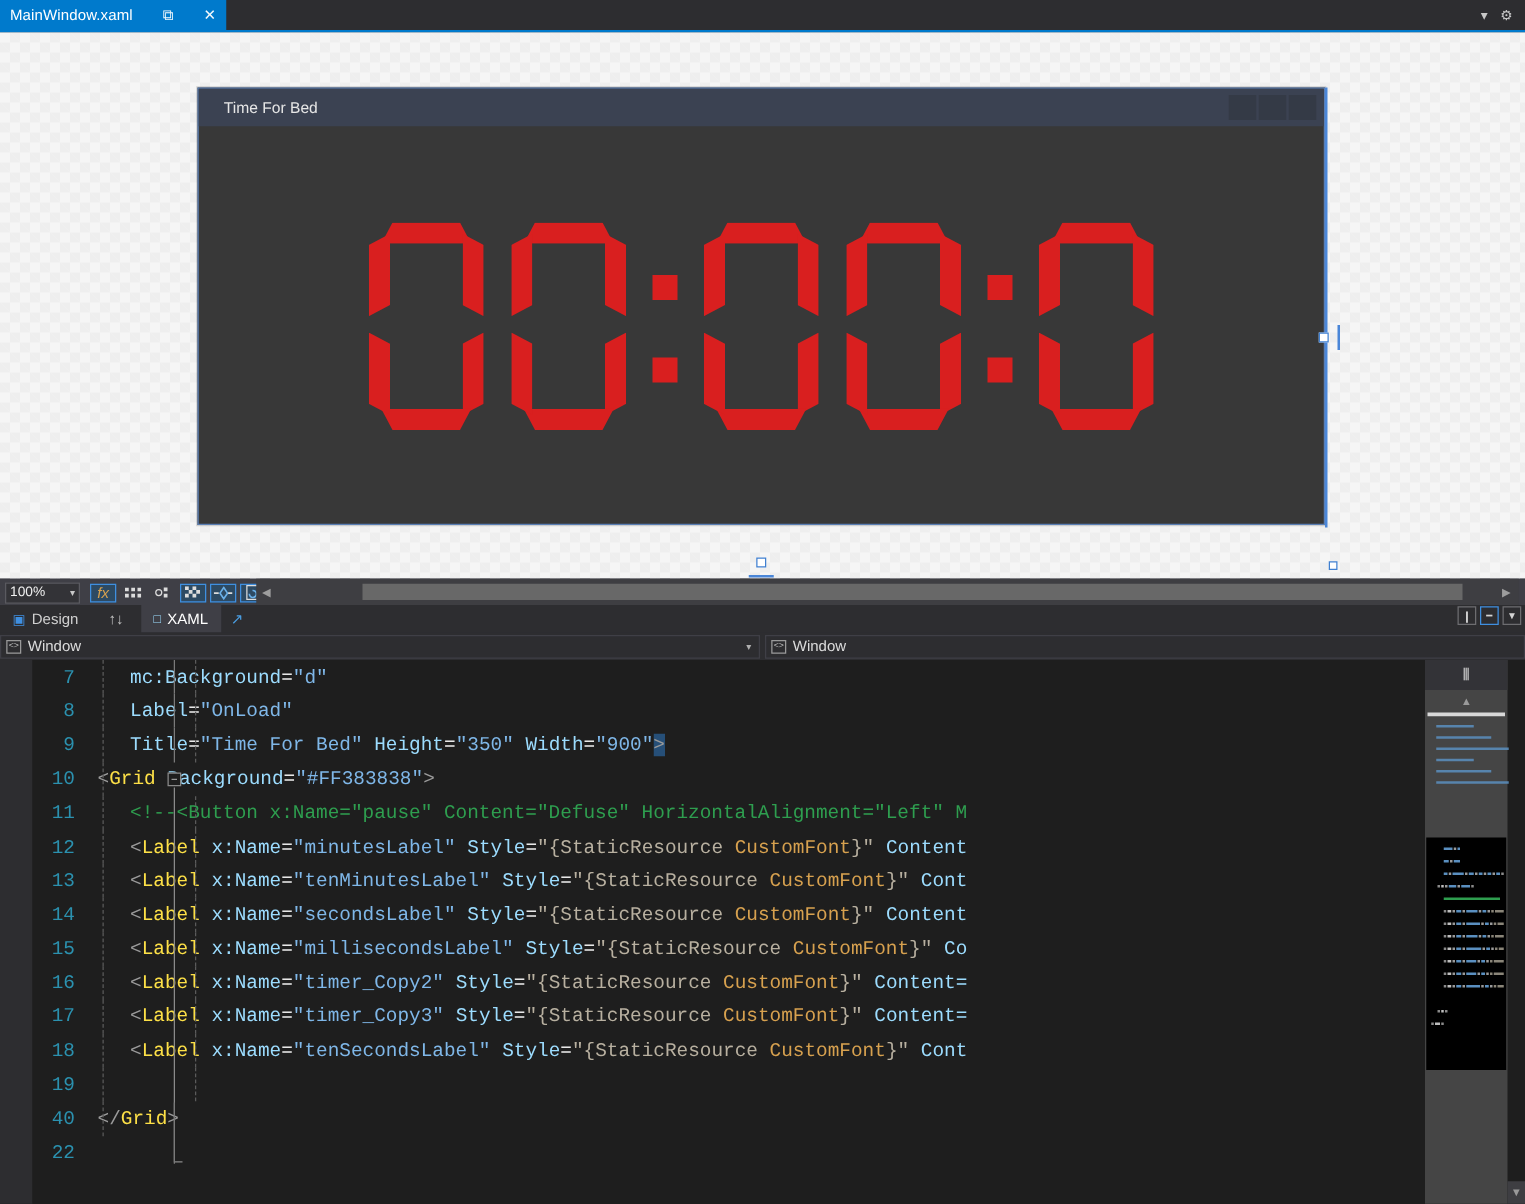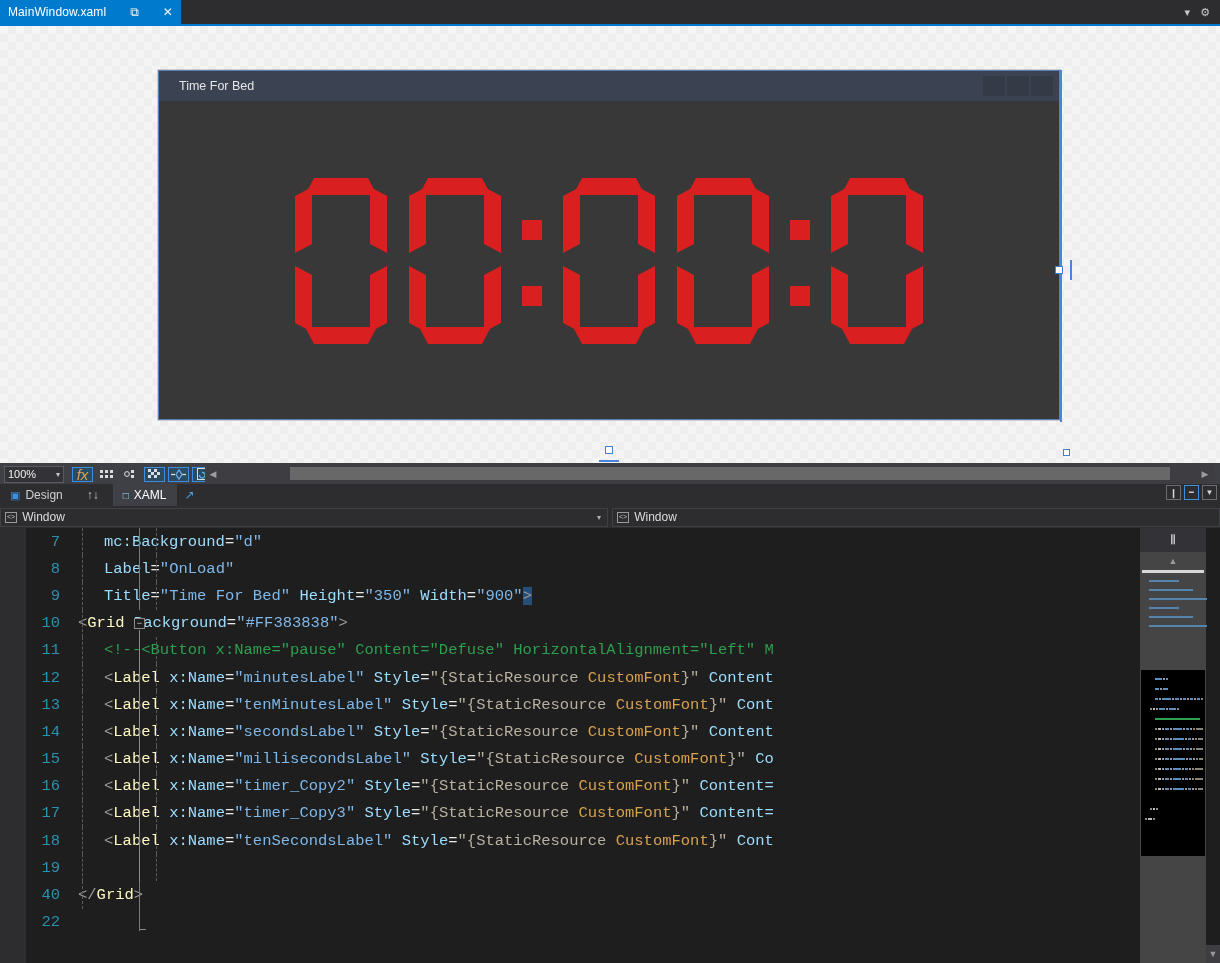--- a/index.html
+++ b/index.html
@@ -114,21 +114,21 @@
   }
   #zoom-combo {
     width: 60px; height: 17px; margin-left: 4px;
     background: #333337; border: 1px solid #5a5a60; color: #f0f0f0;
     font-size: 11px; display: flex; align-items: center; justify-content: space-between;
     padding: 0 3px;
   }
   .tbtn {
     width: 21px; height: 15px; margin-left: 3px;
     display: flex; align-items: center; justify-content: center;
-    color: #d4d4d4; font-size: 15px;
+    color: #d4d4d4; font-size: 12px;
   }
   .tbtn.sel { border: 1px solid #3f8fe0; background: #2d4a63; }
   #hscroll-track {
     position: absolute; left: 205px; top: 463px; width: 1010px; height: 21px;
     background: #3e3e42; display: flex; align-items: center;
   }
   #hscroll-left, #hscroll-right { width: 16px; text-align: center; color: #9d9d9d; font-size: 9px; }
   #hscroll-thumb {
     position: absolute; left: 85px; top: 4px; width: 880px; height: 13px;
     background: #686868;
@@ -189,21 +189,21 @@
     position: relative; height: 27.2px; display: flex; align-items: center;
     font-family: "Liberation Mono", monospace; font-size: 15.5px; white-space: pre;
   }
   .lnum {
     position: absolute; left: -26px; width: 60px; text-align: right;
     color: #2b91af; font-size: 15.5px; font-family: "Liberation Mono", monospace;
   }
   .codetext { padding-left: 66px; }
   
   .t-punct  { color: #9b9b9b; }
-  .t-tag    { color: #fef9c3; }
+  .t-tag    { color: #fde047; }
   .t-attr   { color: #9cdcfe; }
   .t-eq     { color: #e8e8e8; }
   .t-str    { color: #7fb7e8; }
   .t-res    { color: #b8b0a0; }
   .t-resval { color: #d7a14f; }
   .t-cmt    { color: #2e9e4f; }
   .t-sel    { background: #264f78; }
   
   .guide { position: absolute; top: 0; width: 0; height: 27.2px;
            border-left: 1px dashed #5b5b5b; }

